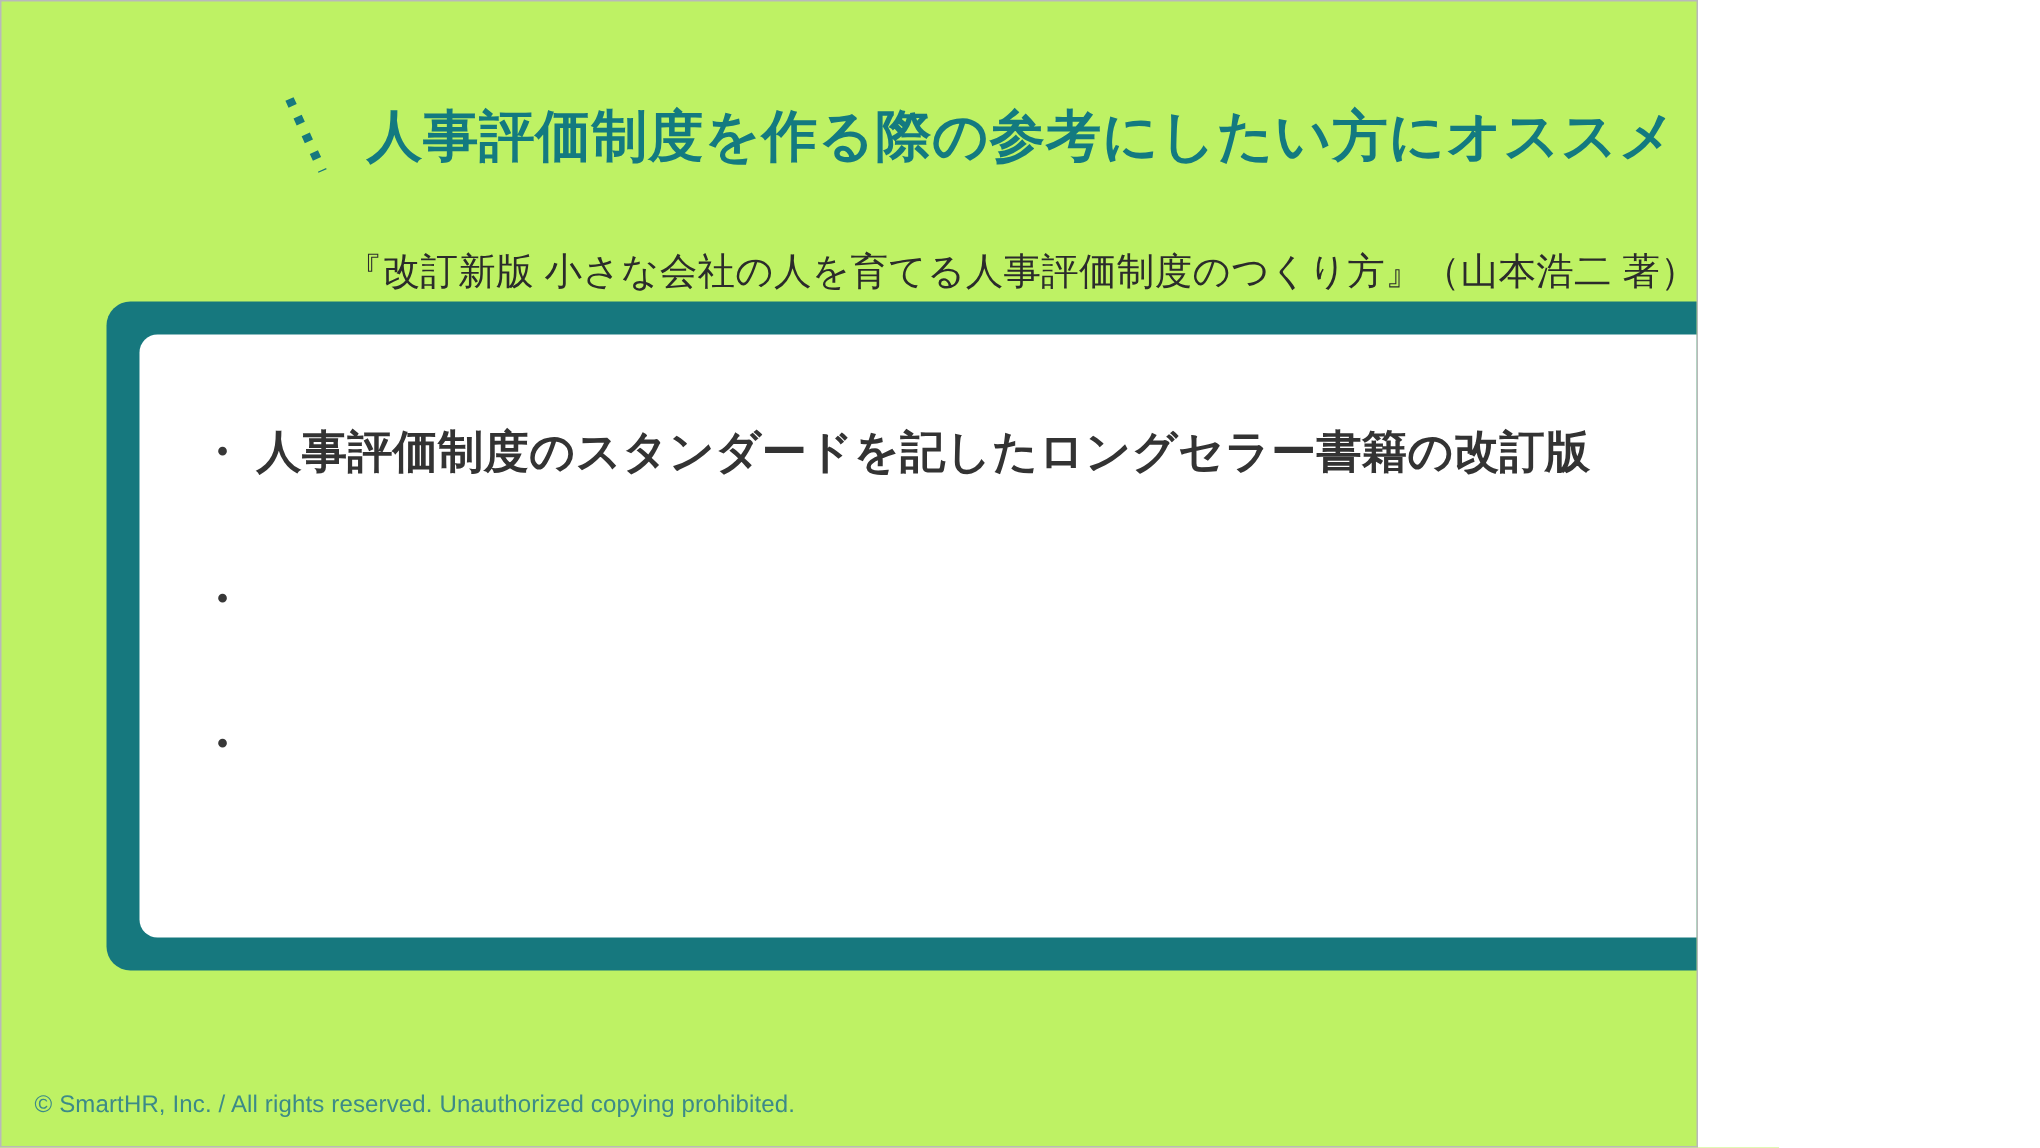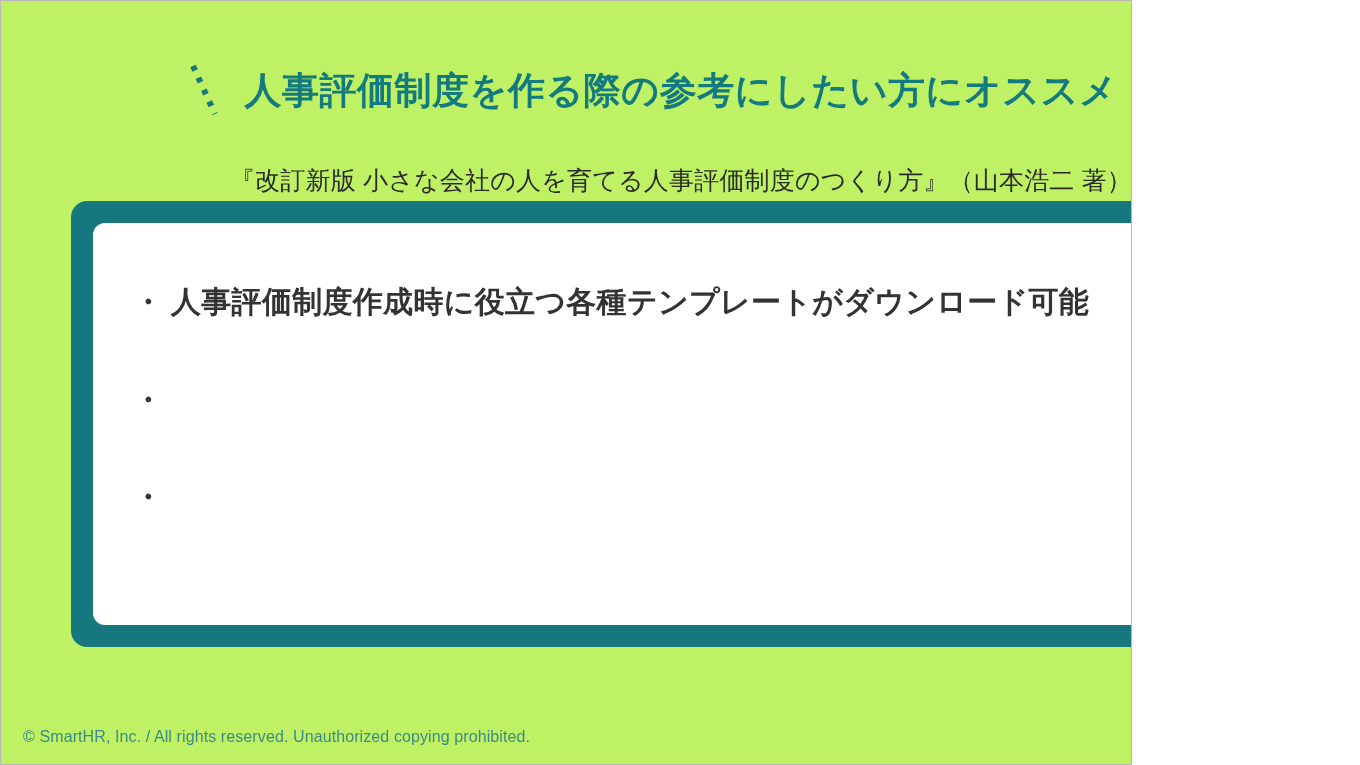--- a/index.html
+++ b/index.html
@@ -156,21 +156,21 @@
   </div>
 
   <div class="subtitle">『改訂新版 小さな会社の人を育てる人事評価制度のつくり方』（山本浩二 著）</div>
 
   <div class="card">
     <div class="card-inner">
       <ul class="bullet-list">
 
         <li class="bullet-item">
           <span class="bullet-dot">・</span>
-          <span class="bullet-text">人事評価制度作成時に役立つ各種テンプレートがダウンロード可能</span>
+          <span class="bullet-text">人事評価制度のスタンダードを記したロングセラー書籍の改訂版</span>
         </li>
 
         <li class="bullet-item">
           <span class="bullet-dot">・</span>
         </li>
 
         <li class="bullet-item">
           <span class="bullet-dot">・</span>
         </li>
 

